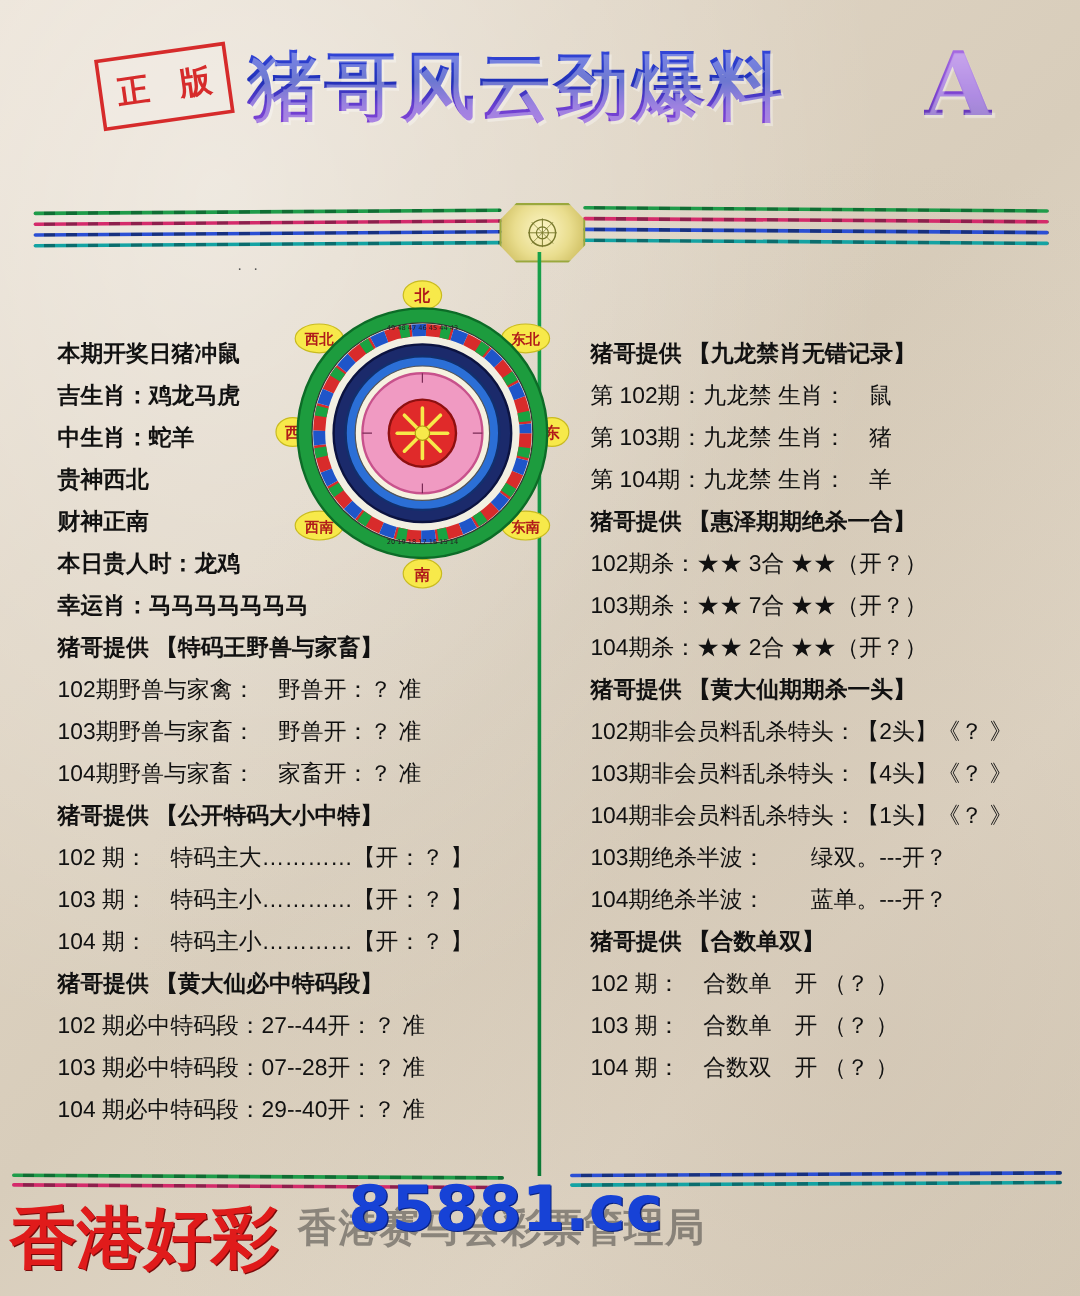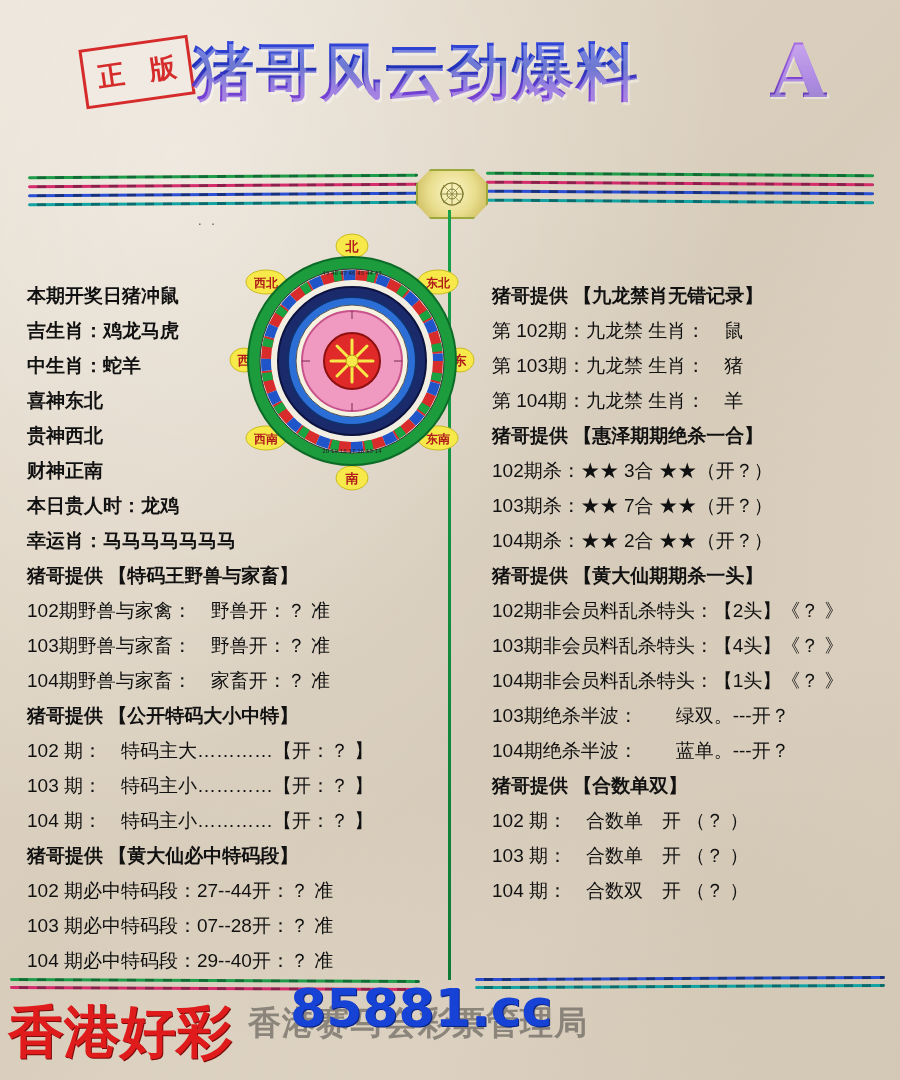--- a/index.html
+++ b/index.html
@@ -49,21 +49,21 @@
     display: flex;
     align-items: center;
     justify-content: center;
     transform: rotate(-8deg);
     font-family: "DejaVu Sans", sans-serif;
     text-indent: 8px;
     background: rgba(255,255,255,0.12);
   }
   .title-main {
     position: absolute;
-    left: 192px;
+    left: 206px;
     top: 30px;
     font-size: 62px;
     font-weight: bold;
     font-family: Liberation Sans, sans-serif;
     letter-spacing: 2px;
     color: #2b3fcf;
     background: linear-gradient(180deg, #3b50e8 0%, #2030b8 45%, #6a3fd0 70%, #8e44d6 100%);
     -webkit-background-clip: text;
     background-clip: text;
     -webkit-text-fill-color: transparent;
@@ -146,21 +146,21 @@
   }
 
   
   .col {
     position: absolute;
     top: 278px;
     font-size: 19px;
     color: #111;
     line-height: 1.0;
   }
-  .col.left { left: 27px; width: 400px; }
+  .col.left { left: 48px; width: 400px; }
   .col.right { left: 492px; width: 400px; }
   .row {
     height: 35px;
     white-space: nowrap;
     display: flex;
     align-items: center;
   }
   .row.bold { font-weight: bold; }
 
   
@@ -308,21 +308,20 @@
         <text x="124" y="43">49 48 47 46 45 44 43</text>
         <text x="124" y="221">20 19 18 17 16 15 14</text>
       </g>
     </svg>
   </div>
 
   <div class="col left">
     <div class="row bold">本期开奖日猪冲鼠</div>
     <div class="row bold">吉生肖：鸡龙马虎</div>
     <div class="row bold">中生肖：蛇羊</div>
-    <div class="row bold">喜神东北</div>
     <div class="row bold">贵神西北</div>
     <div class="row bold">财神正南</div>
     <div class="row bold">本日贵人时：龙鸡</div>
     <div class="row bold">幸运肖：马马马马马马马</div>
     <div class="row bold">猪哥提供 【特码王野兽与家畜】</div>
     <div class="row">102期野兽与家禽：　野兽开：？ 准</div>
     <div class="row">103期野兽与家畜：　野兽开：？ 准</div>
     <div class="row">104期野兽与家畜：　家畜开：？ 准</div>
     <div class="row bold">猪哥提供 【公开特码大小中特】</div>
     <div class="row">102 期：　特码主大…………【开：？ 】</div>

